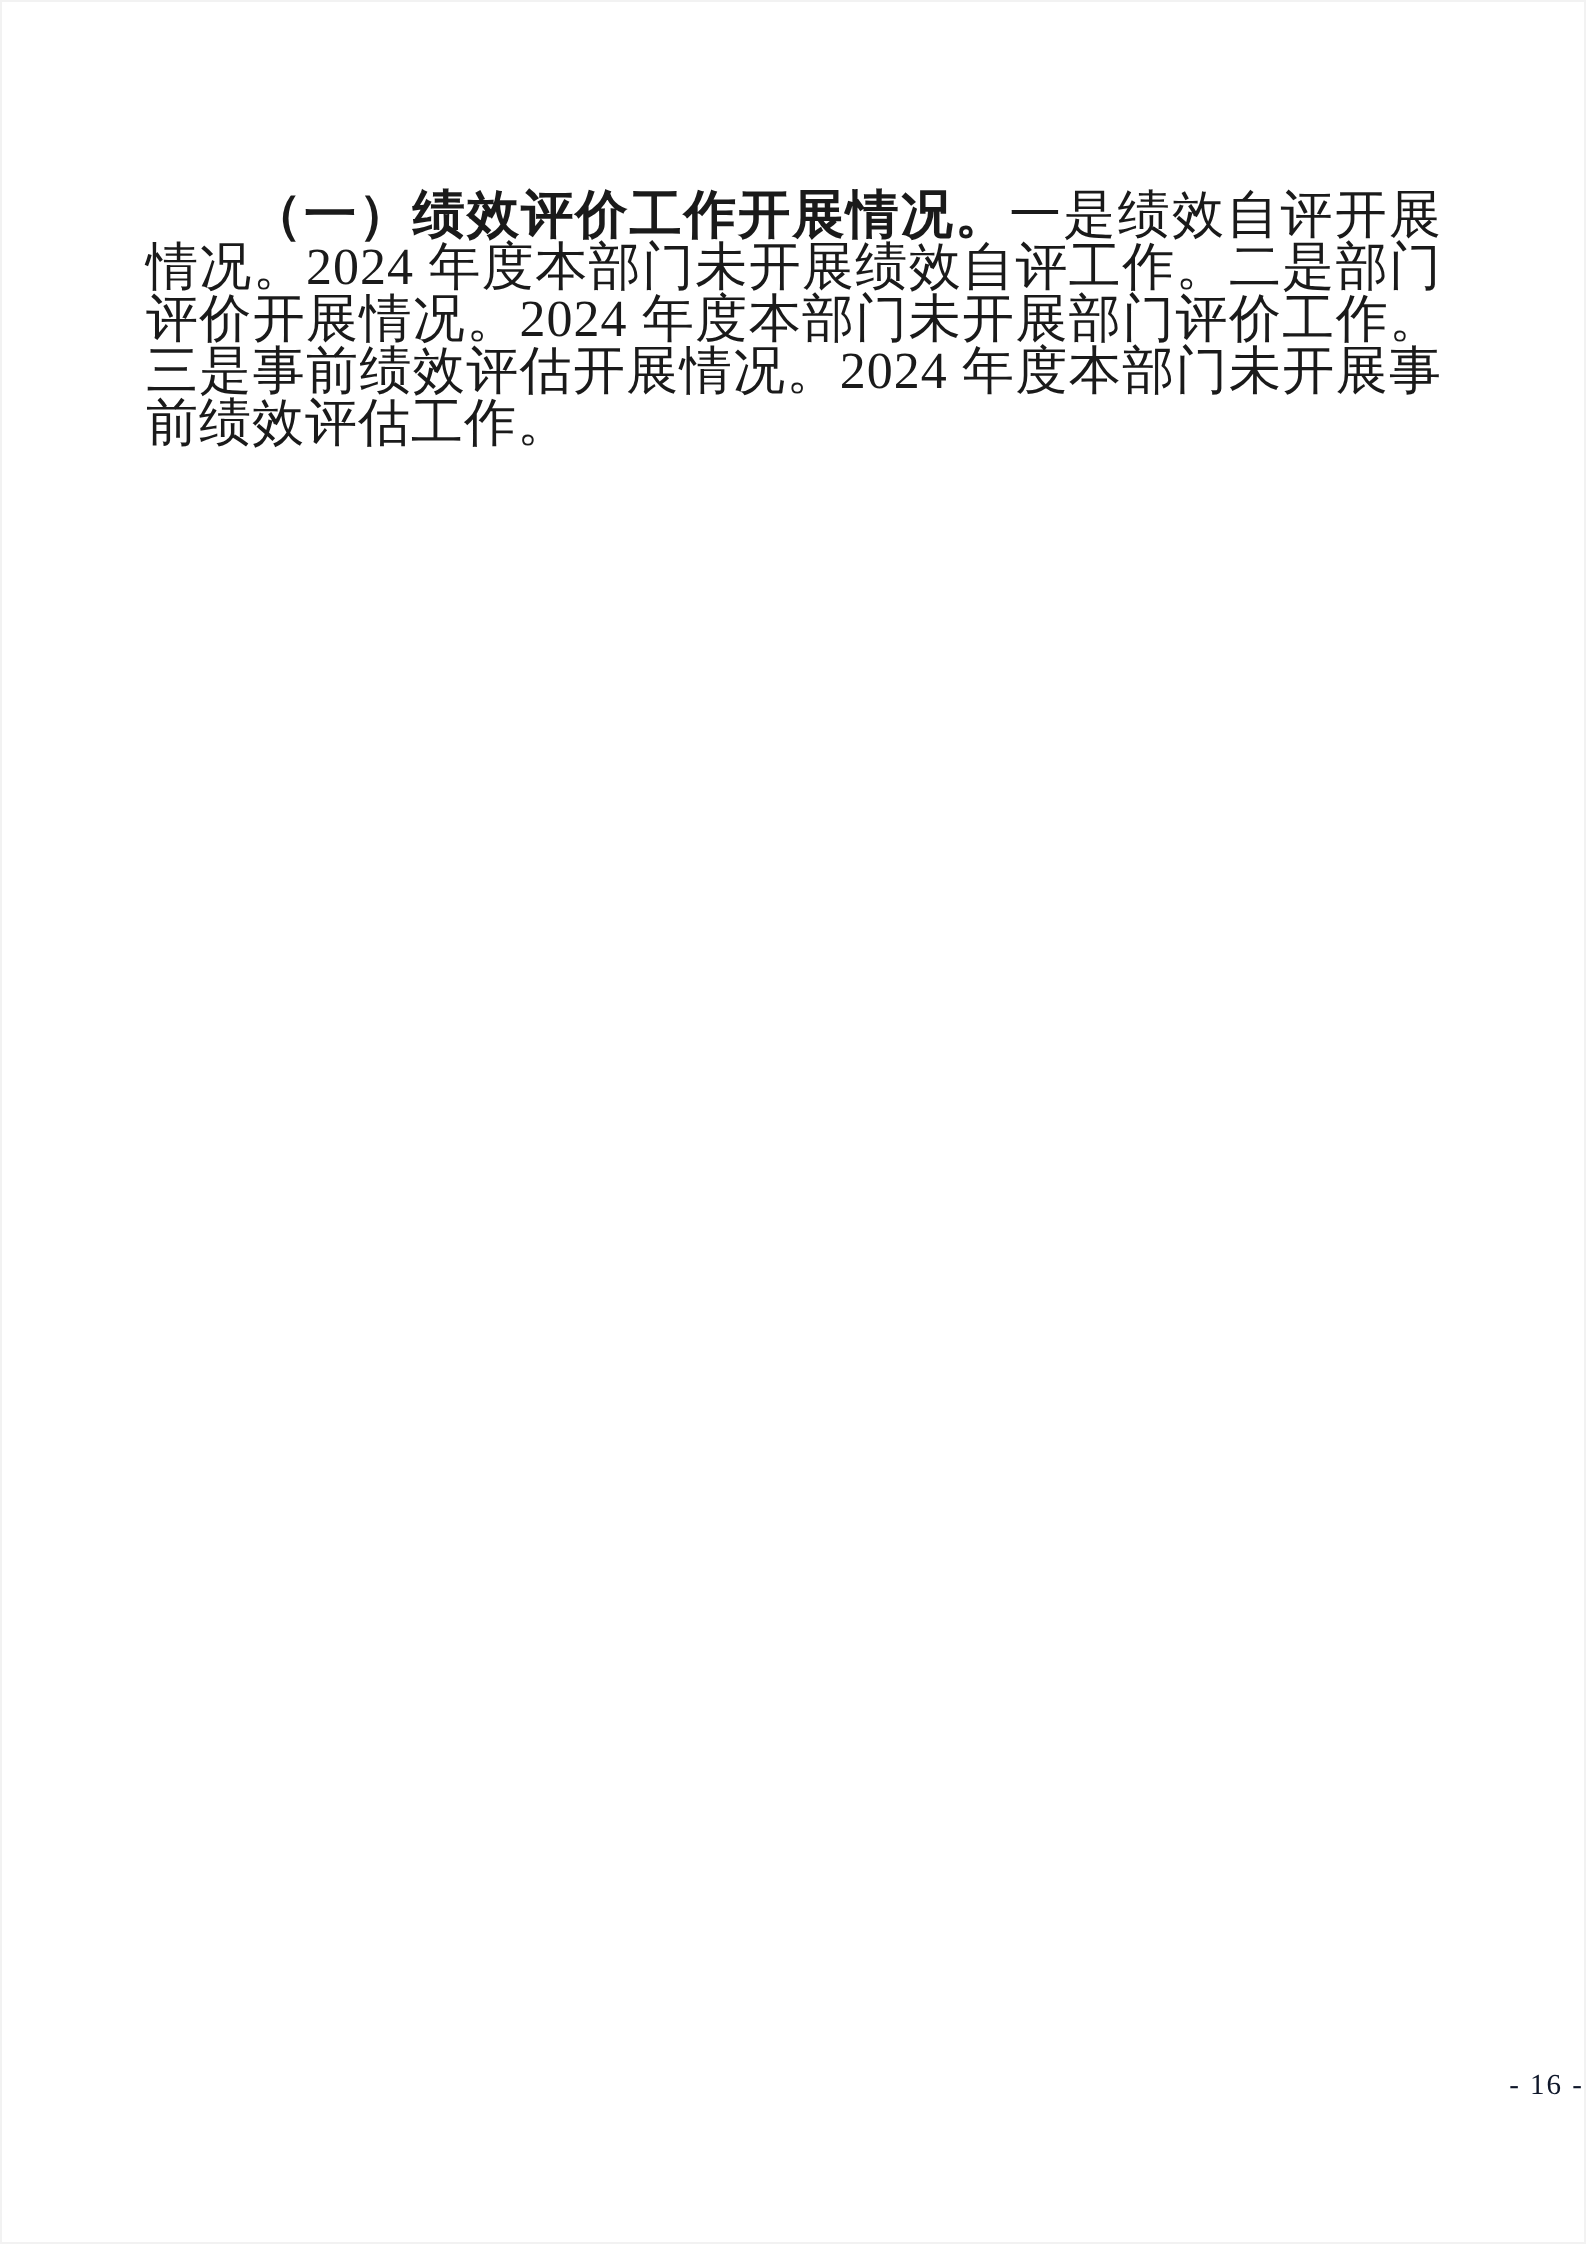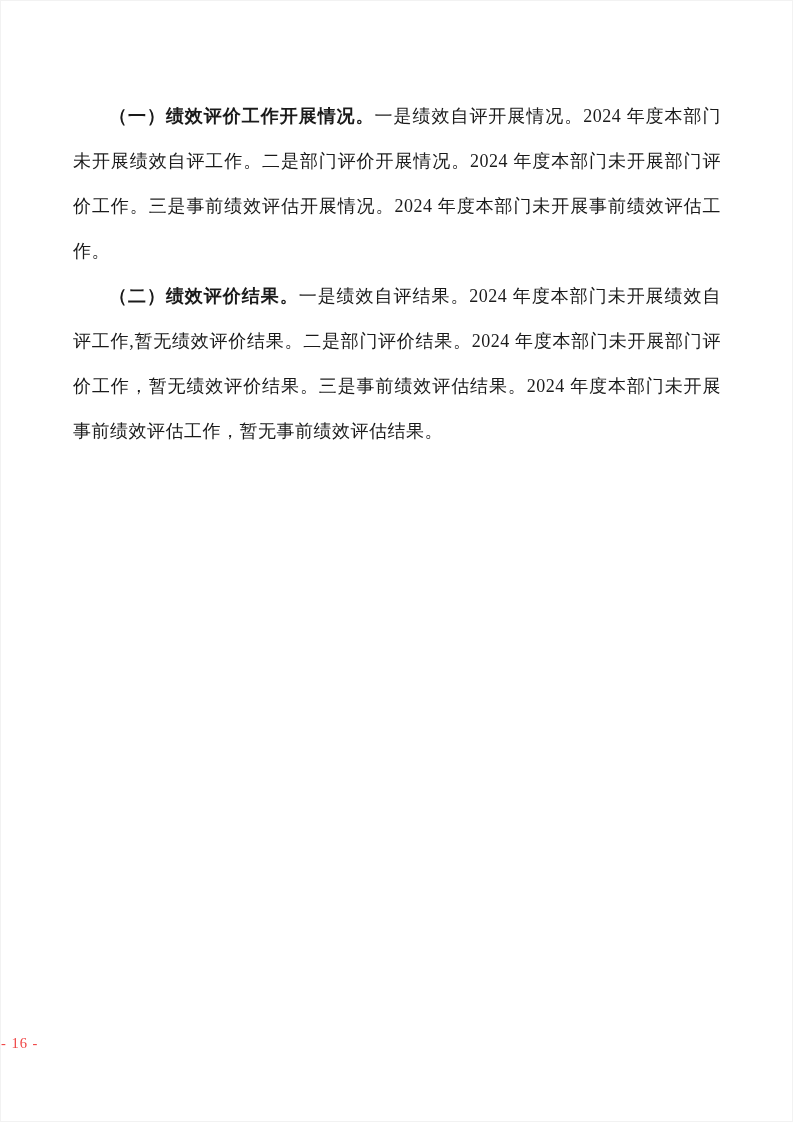--- a/index.html
+++ b/index.html
@@ -20,51 +20,50 @@
     border: 1px solid #f2f2f2;
   }
   .content {
     position: absolute;
     top: 93px;
     left: 72px;
     width: 648px;
   }
   .para {
     margin: 0;
-    font-size: 18px;
-    line-height: 45px;
+    font-size: 26px;
+    line-height: 26px;
     letter-spacing: 0.5px;
     text-align: justify;
     text-indent: 2em;
     word-break: break-all;
   }
   .sec-head {
     font-weight: 700;
     font-family: "Liberation Sans", "DejaVu Sans", sans-serif;
   }
   .footer {
     position: absolute;
     top: 1034px;
     left: 0;
     right: 0;
-    text-align: left;
+    text-align: right;
     font-size: 14.5px;
     letter-spacing: 1px;
-    color: #ef4444;
+    color: #0f172a;
   }
 </style>
 </head>
 <body>
 
 <div class="page">
   <main class="content">
 
     <p class="para"><b class="sec-head">（一）绩效评价工作开展情况。</b><span>一是绩效自评开展情况。2024 年度本部门未开展绩效自评工作。二是部门评价开展情况。2024 年度本部门未开展部门评价工作。三是事前绩效评估开展情况。2024 年度本部门未开展事前绩效评估工作。</span></p>
 
-    <p class="para"><b class="sec-head">（二）绩效评价结果。</b><span>一是绩效自评结果。2024 年度本部门未开展绩效自评工作,暂无绩效评价结果。二是部门评价结果。2024 年度本部门未开展部门评价工作，暂无绩效评价结果。三是事前绩效评估结果。2024 年度本部门未开展事前绩效评估工作，暂无事前绩效评估结果。</span></p>
 
 
 
   </main>
 
   <footer class="footer">
     <span>- 16 -</span>
   </footer>
 </div>
 

